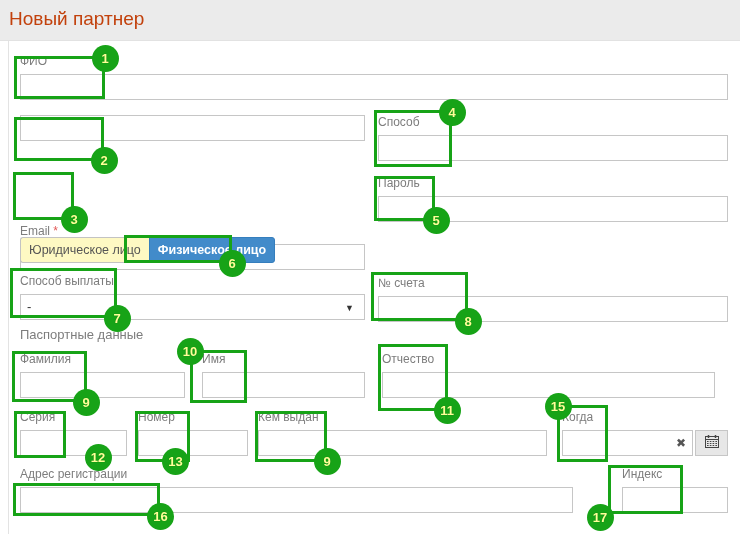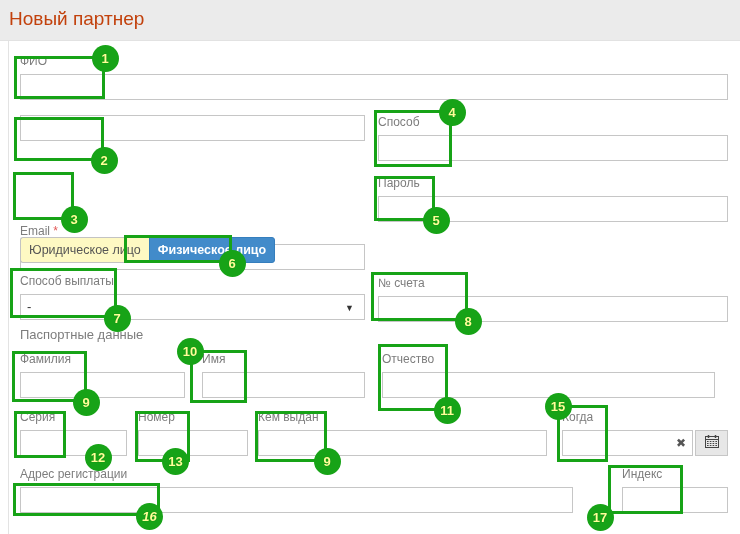--- a/index.html
+++ b/index.html
@@ -191,16 +191,16 @@
     <div class="ann-badge" style="left: 433.5px; top: 396.5px;">11</div>
     <div class="ann-box" style="left: 14px; top: 411px; width: 52px; height: 47px;"></div>
     <div class="ann-badge" style="left: 52.5px; top: 443.5px; margin-left: 32px;">12</div>
     <div class="ann-box" style="left: 135px; top: 411px; width: 55px; height: 51px;"></div>
     <div class="ann-badge" style="left: 162px; top: 447.5px;">13</div>
     <div class="ann-box" style="left: 255px; top: 411px; width: 72px; height: 51px;"></div>
     <div class="ann-badge" style="left: 313.5px; top: 447.5px;">9</div>
     <div class="ann-box" style="left: 557px; top: 405px; width: 51px; height: 57px;"></div>
     <div class="ann-badge" style="left: 544.5px; top: 392.5px;">15</div>
     <div class="ann-box" style="left: 13px; top: 483px; width: 147px; height: 33px;"></div>
-    <div class="ann-badge" style="left: 136px; top: 502.5px; font-style: italic;">16</div>
+    <div class="ann-badge" style="left: 147px; top: 502.5px;">16</div>
     <div class="ann-box" style="left: 608px; top: 465px; width: 75px; height: 49px;"></div>
     <div class="ann-badge" style="left: 586.5px; top: 503.5px;">17</div>
   </div>
 
 </body></html>

